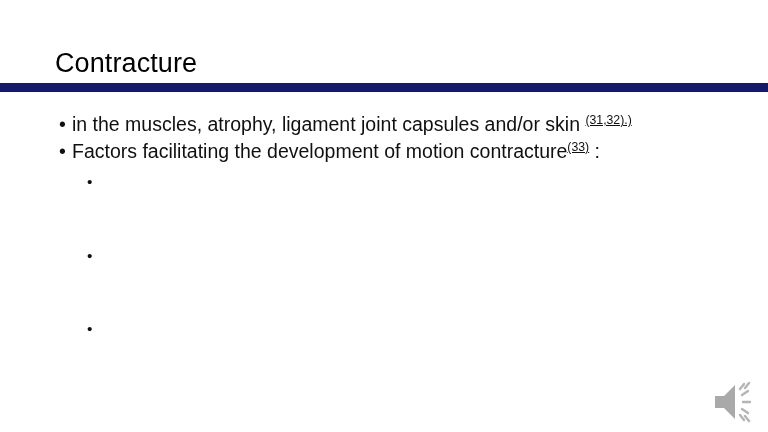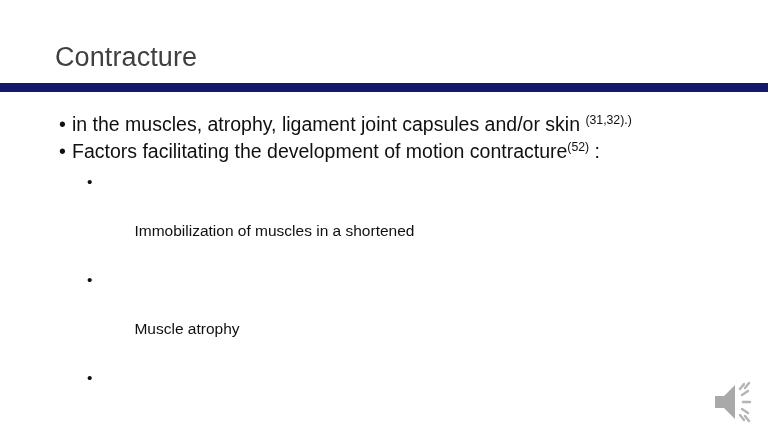--- a/index.html
+++ b/index.html
@@ -19,24 +19,24 @@
   .slide {
     position: absolute;
     inset: 0;
     background: #ffffff;
   }
 
   
   .slide-title {
     position: absolute;
     left: 55px;
-    top: 43px;
+    top: 49px;
     font-size: 27px;
     font-weight: 400;
-    color: #404040;
+    color: #000000;
     letter-spacing: 0.1px;
     line-height: 1.1;
     white-space: nowrap;
   }
 
   
   .title-rule {
     position: absolute;
     left: 0;
     top: 83px;
@@ -91,20 +91,21 @@
     top: 0;
     font-size: 15.5px;
     line-height: 24.5px;
     color: #101010;
   }
 
   sup.cite {
     font-size: 0.63em;
     vertical-align: super;
     line-height: 0;
+    text-decoration: underline;
   }
   .cite-sep {
     font-size: 1em;
   }
 
   
   .audio-icon {
     position: absolute;
     left: 709px;
     top: 378px;
@@ -123,31 +124,29 @@
 
   <div class="body-content">
 
     <div class="lvl1">
       <span class="bullet-dot">•</span>
       <span class="ln"><span>in the muscles, atrophy, ligament joint capsules and/or skin </span><sup class="cite">(31,32).)</sup></span>
     </div>
 
     <div class="lvl1">
       <span class="bullet-dot">•</span>
-      <span class="ln"><span>Factors facilitating the development of motion contracture</span><sup class="cite">(52)</sup><span class="cite-sep"> :</span></span>
+      <span class="ln"><span>Factors facilitating the development of motion contracture</span><sup class="cite">(33)</sup><span class="cite-sep"> :</span></span>
     </div>
 
     <div class="lvl2-group">
       <div class="lvl2">
         <span class="bullet-dot">•</span>
-        <span>Immobilization of muscles in a shortened</span>
       </div>
       <div class="lvl2">
         <span class="bullet-dot">•</span>
-        <span>Muscle atrophy</span>
       </div>
       <div class="lvl2">
         <span class="bullet-dot">•</span>
         
       </div>
 
     </div>
 
   </div>
 

